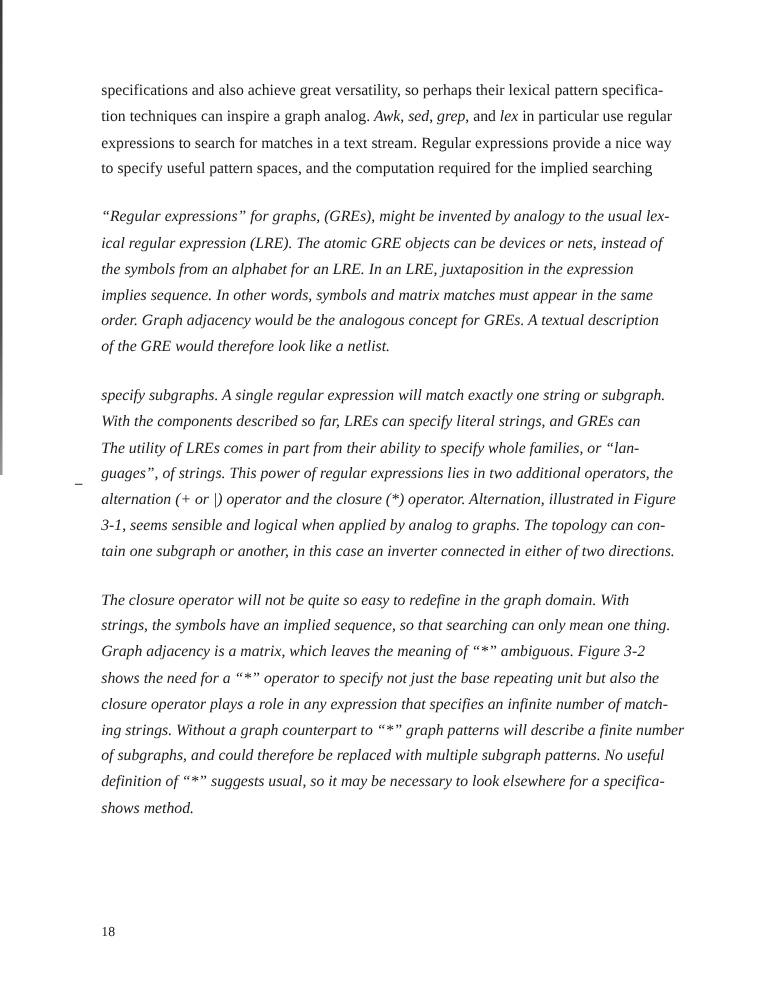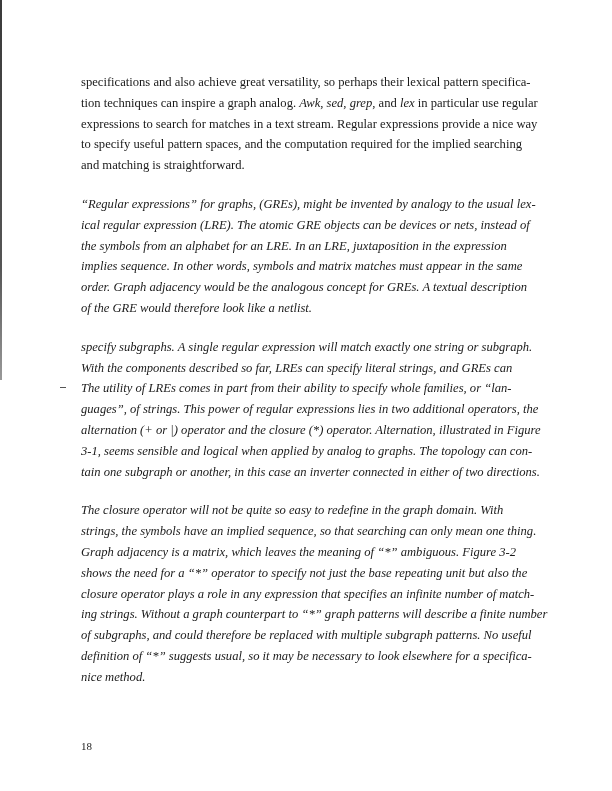--- a/index.html
+++ b/index.html
@@ -19,21 +19,21 @@
       position: absolute;
       left: 0;
       top: 0;
       width: 2px;
       height: 380px;
       background: linear-gradient(to bottom, #3a3a3a 0%, #555 70%, #999 100%);
     }
     .page {
       position: absolute;
       left: 81px;
-      top: 72px;
+      top: 62px;
       width: 480px;
     }
     .para {
       margin: 0;
       font-size: 12.6px;
       line-height: 20.8px;
       text-align: left;
       white-space: normal;
     }
     .para + .para {
@@ -67,21 +67,20 @@
 <div class="scan-edge"></div>
 <div class="margin-mark"></div>
 
 <div class="page">
 
   <p class="para">
     <span class="line">specifications and also achieve great versatility, so perhaps their lexical pattern specifica-</span>
     <span class="line"><span>tion techniques can inspire a graph analog. </span><em>Awk</em><span>, </span><em>sed</em><span>, </span><em>grep</em><span>, and </span><em>lex</em><span> in particular use regular</span></span>
     <span class="line">expressions to search for matches in a text stream. Regular expressions provide a nice way</span>
     <span class="line">to specify useful pattern spaces, and the computation required for the implied searching</span>
-    <span class="line">and matching is straightforward.</span>
   </p>
 
   <p class="para">
     <span class="line">“Regular expressions” for graphs, (GREs), might be invented by analogy to the usual lex-</span>
     <span class="line">ical regular expression (LRE). The atomic GRE objects can be devices or nets, instead of</span>
     <span class="line">the symbols from an alphabet for an LRE. In an LRE, juxtaposition in the expression</span>
     <span class="line">implies sequence. In other words, symbols and matrix matches must appear in the same</span>
     <span class="line">order. Graph adjacency would be the analogous concept for GREs. A textual description</span>
     <span class="line">of the GRE would therefore look like a netlist.</span>
   </p>
@@ -98,18 +97,18 @@
 
   <p class="para">
     <span class="line">The closure operator will not be quite so easy to redefine in the graph domain. With</span>
     <span class="line">strings, the symbols have an implied sequence, so that searching can only mean one thing.</span>
     <span class="line">Graph adjacency is a matrix, which leaves the meaning of “*” ambiguous. Figure 3-2</span>
     <span class="line">shows the need for a “*” operator to specify not just the base repeating unit but also the</span>
     <span class="line">closure operator plays a role in any expression that specifies an infinite number of match-</span>
     <span class="line">ing strings. Without a graph counterpart to “*” graph patterns will describe a finite number</span>
     <span class="line">of subgraphs, and could therefore be replaced with multiple subgraph patterns. No useful</span>
     <span class="line">definition of “*” suggests usual, so it may be necessary to look elsewhere for a specifica-</span>
-    <span class="line">nice method.</span>
+    <span class="line">shows method.</span>
   </p>
 
 </div>
 
 <div class="page-number">18</div>
 
 </body></html>

